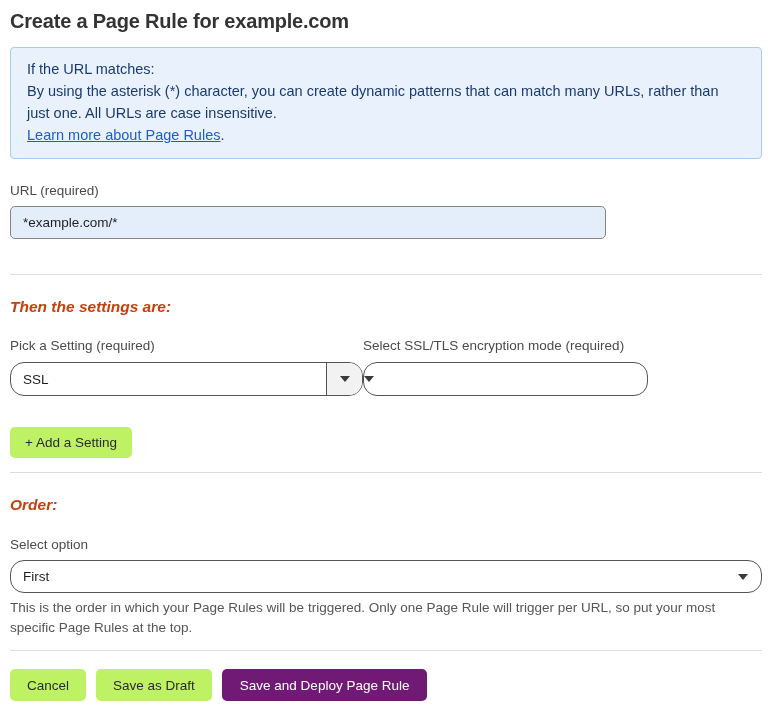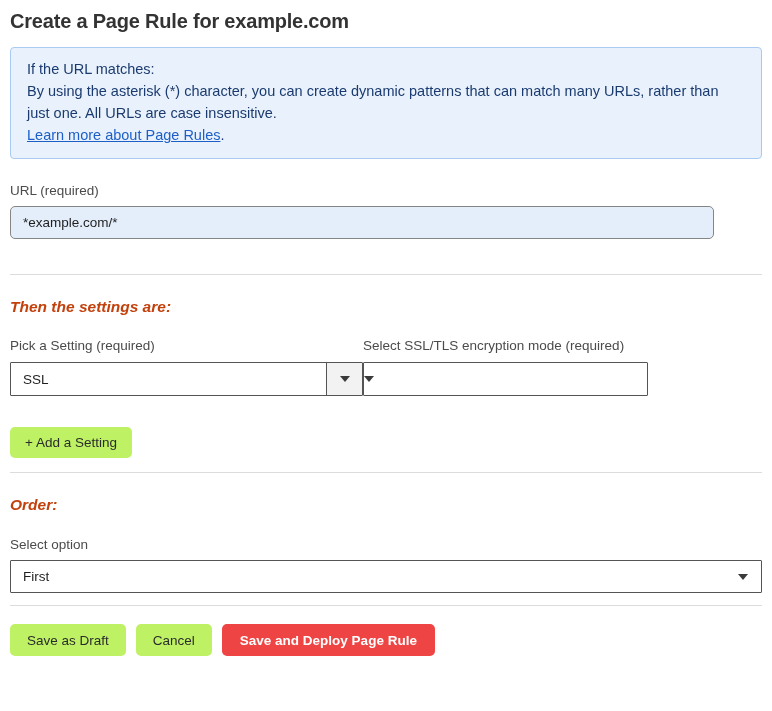--- a/index.html
+++ b/index.html
@@ -40,21 +40,21 @@
     display: block;
     font-size: 13.5px;
     line-height: 16px;
     color: #4B4B4B;
   }
   .url-label { margin-top: 24px; }
 
   .url-input {
     margin-top: 7px;
     display: block;
-    width: 704px;
+    width: 596px;
     height: 33px;
     background: #E4EEFB;
     border: 1px solid #858585;
     border-radius: 5px;
     padding: 0 12px;
     font-family: "Liberation Sans", sans-serif;
     font-size: 13.5px;
     color: #1f1f1f;
     outline: none;
   }
@@ -83,21 +83,21 @@
     display: flex;
     gap: 0;
   }
   .settings-col-left { width: 353px; }
   .settings-col-right { width: 285px; }
 
   .select {
     margin-top: 8px;
     height: 34px;
     border: 1px solid #545454;
-    border-radius: 1px;
+    border-radius: 14px;
     background: #ffffff;
     display: flex;
     align-items: center;
     font-size: 13.5px;
     color: #1f1f1f;
     cursor: pointer;
     overflow: hidden;
   }
   .select .select-value {
     flex: 1;
@@ -137,23 +137,22 @@
     border: none;
     border-radius: 5px;
     cursor: pointer;
     white-space: nowrap;
   }
   .btn-gray {
     background: #bef264;
     color: #2B2B2B;
   }
   .btn-blue {
-    background: #ef4444;
+    background: #701a75;
     color: #ffffff;
-    font-weight: bold;
   }
   .add-setting-btn {
     margin-top: 31px;
     height: 31px;
     padding: 0 15px;
     display: block;
   }
 
   .order-select-label { margin-top: 22px; }
 
@@ -223,22 +222,23 @@
   <h2 class="section-heading order-heading">Order:</h2>
 
   <label class="field-label order-select-label">Select option</label>
   <div class="select select-full">
     <span class="select-value">First</span>
     <span class="arrow-plain">
         <span class="arrow"></span>
       </span>
   </div>
 
+  <p class="help-text">This is the order in which your Page Rules will be triggered. Only one Page Rule will trigger per URL, so put your most specific Page Rules at the top.</p>
 
   <hr class="divider divider-3">
 
   <div class="footer-actions">
+    <button class="btn btn-gray cancel-btn">Cancel</button>
     <button class="btn btn-gray save-draft-btn">Save as Draft</button>
-    <button class="btn btn-gray cancel-btn">Cancel</button>
     <button class="btn btn-blue save-deploy-btn">Save and Deploy Page Rule</button>
   </div>
 
 </div>
 
 </body></html>

